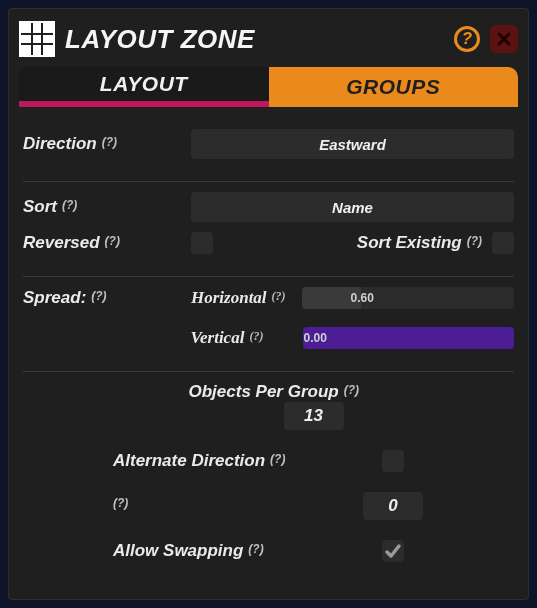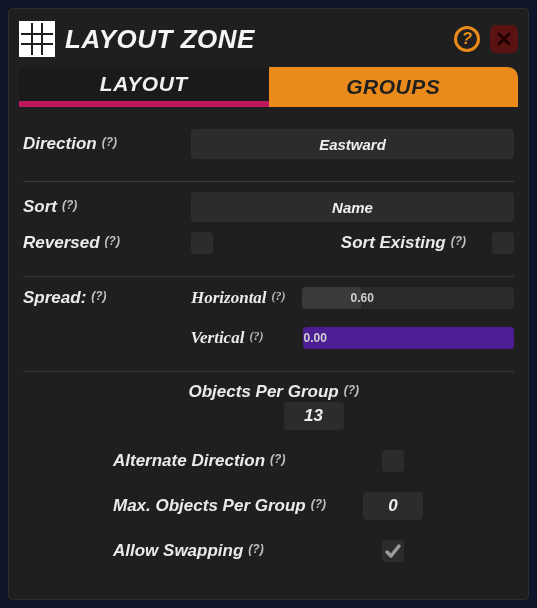--- a/index.html
+++ b/index.html
@@ -87,21 +87,21 @@
   .slider-val.v { left: -2px; }
   .num-input {
     width: 60px; height: 28px; background: #2c2c2c; border-radius: 4px;
     display: flex; align-items: center; justify-content: center;
     font-size: 17px; font-weight: 800; font-style: italic; color: #eee; cursor: text;
   }
   .opt-block { margin-left: 90px; margin-top: 2px; }
   .opt-row { display: flex; align-items: center; margin-top: 20px; }
   .opt-label { width: 250px; }
   .opt-row.first { margin-top: 6px; flex-direction: column; }
-  .sort-exist { margin-left: auto; display: flex; align-items: center; gap: 26px; }
+  .sort-exist { margin-left: auto; display: flex; align-items: center; gap: 10px; }
 </style>
 </head>
 <body>
 
 <div class="panel">
 
   <div class="header">
     <span class="grid-icon"></span>
     <div class="title">LAYOUT ZONE</div>
     <div class="help-circle">?</div>
@@ -196,21 +196,20 @@
           <span>Alternate Direction</span>
           <span class="qm">(?)</span>
         </div>
         <div style="width:60px;display:flex;justify-content:center">
           <div class="checkbox"></div>
         </div>
       </div>
 
       <div class="opt-row">
         <div class="opt-label slabel">
-          <span>Max. Objects Per Group</span>
           <span class="qm">(?)</span>
         </div>
         <div class="num-input">0</div>
       </div>
 
       <div class="opt-row">
         <div class="opt-label slabel">
           <span>Allow Swapping</span>
           <span class="qm">(?)</span>
         </div>

